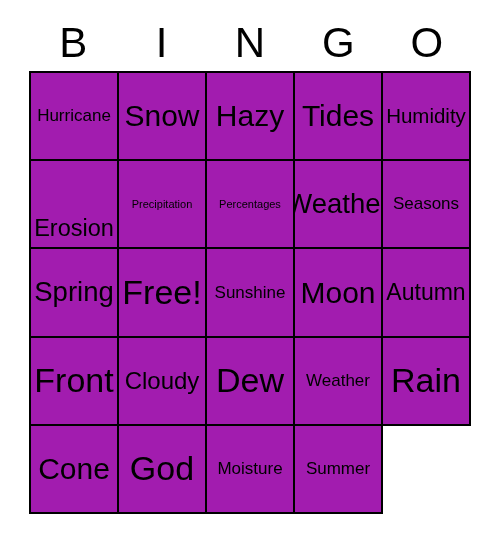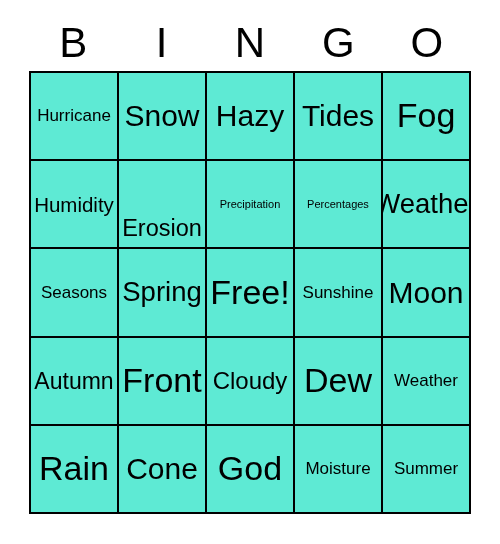--- a/index.html
+++ b/index.html
@@ -62,21 +62,21 @@
 
   .bingo-cell {
     box-sizing: border-box;
     border-right: 2px solid #000000;
     border-bottom: 2px solid #000000;
     display: flex;
     align-items: center;
     justify-content: center;
     overflow: hidden;
     padding: 17px 2px;
-    background: #5eead4;
+    background: #a21caf;
   }
 
   .cell-text {
     display: block;
     text-align: center;
     line-height: 1.05;
     white-space: nowrap;
     color: #000000;
     user-select: none;
   }
@@ -107,23 +107,20 @@
         <span class="cell-text fs-sm">Hurricane</span>
       </div>
     <div class="bingo-cell">
         <span class="cell-text fs-lg">Snow</span>
       </div>
     <div class="bingo-cell">
         <span class="cell-text fs-lg">Hazy</span>
       </div>
     <div class="bingo-cell">
         <span class="cell-text fs-lg">Tides</span>
-      </div>
-    <div class="bingo-cell">
-        <span class="cell-text fs-xl">Fog</span>
       </div>
 
     <div class="bingo-cell">
         <span class="cell-text fs-md" style="font-size: 20.5px;">Humidity</span>
       </div>
     <div class="bingo-cell">
         <span class="cell-text fs-md" style="font-size: 23.5px; margin-top: 48px;">Erosion</span>
       </div>
     <div class="bingo-cell">
         <span class="cell-text fs-xxs">Precipitation</span>

